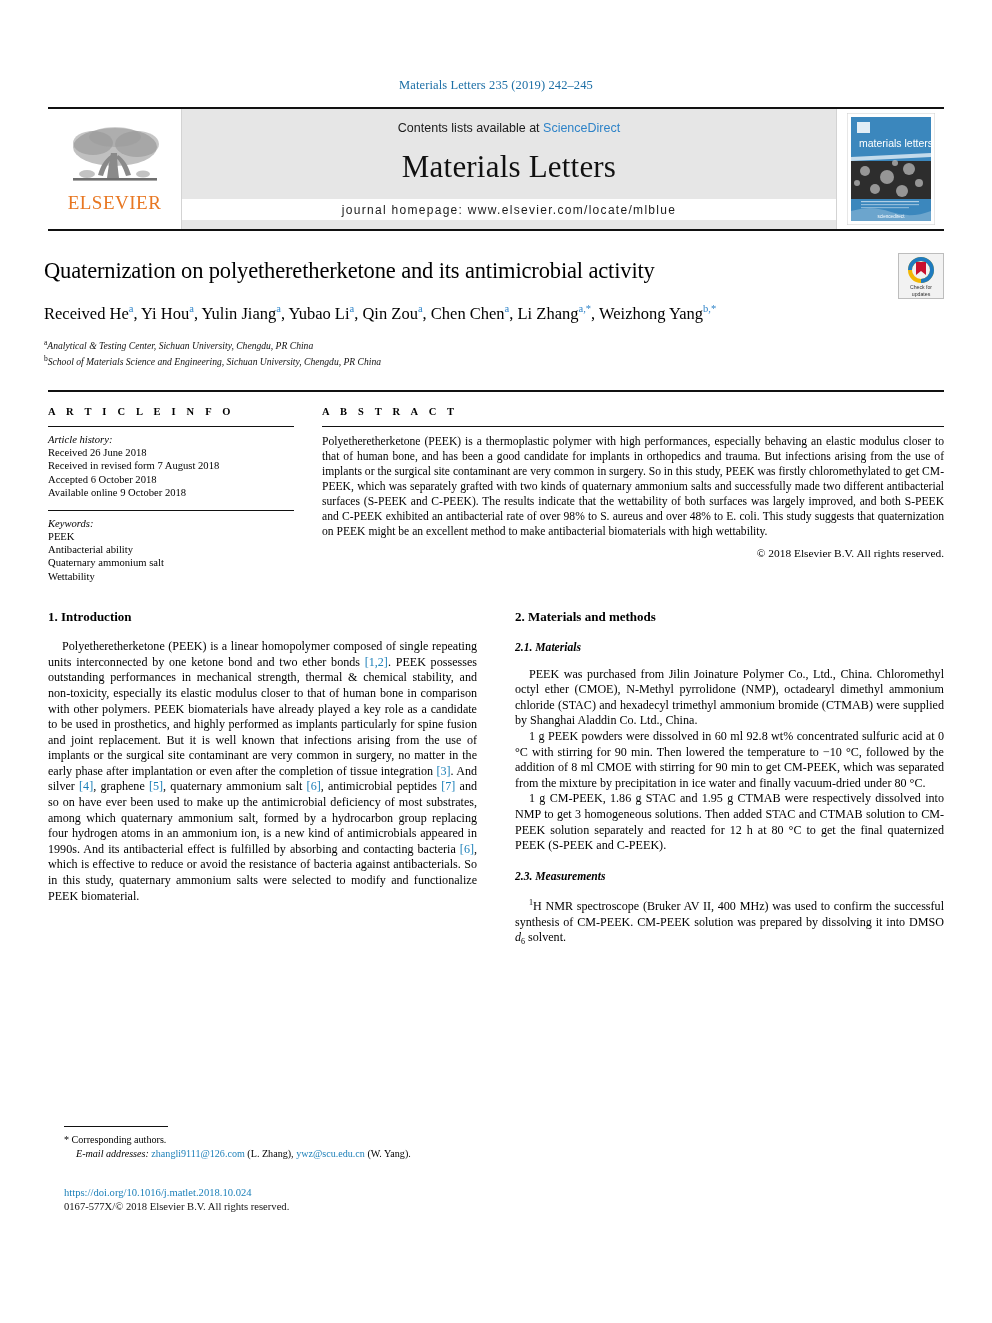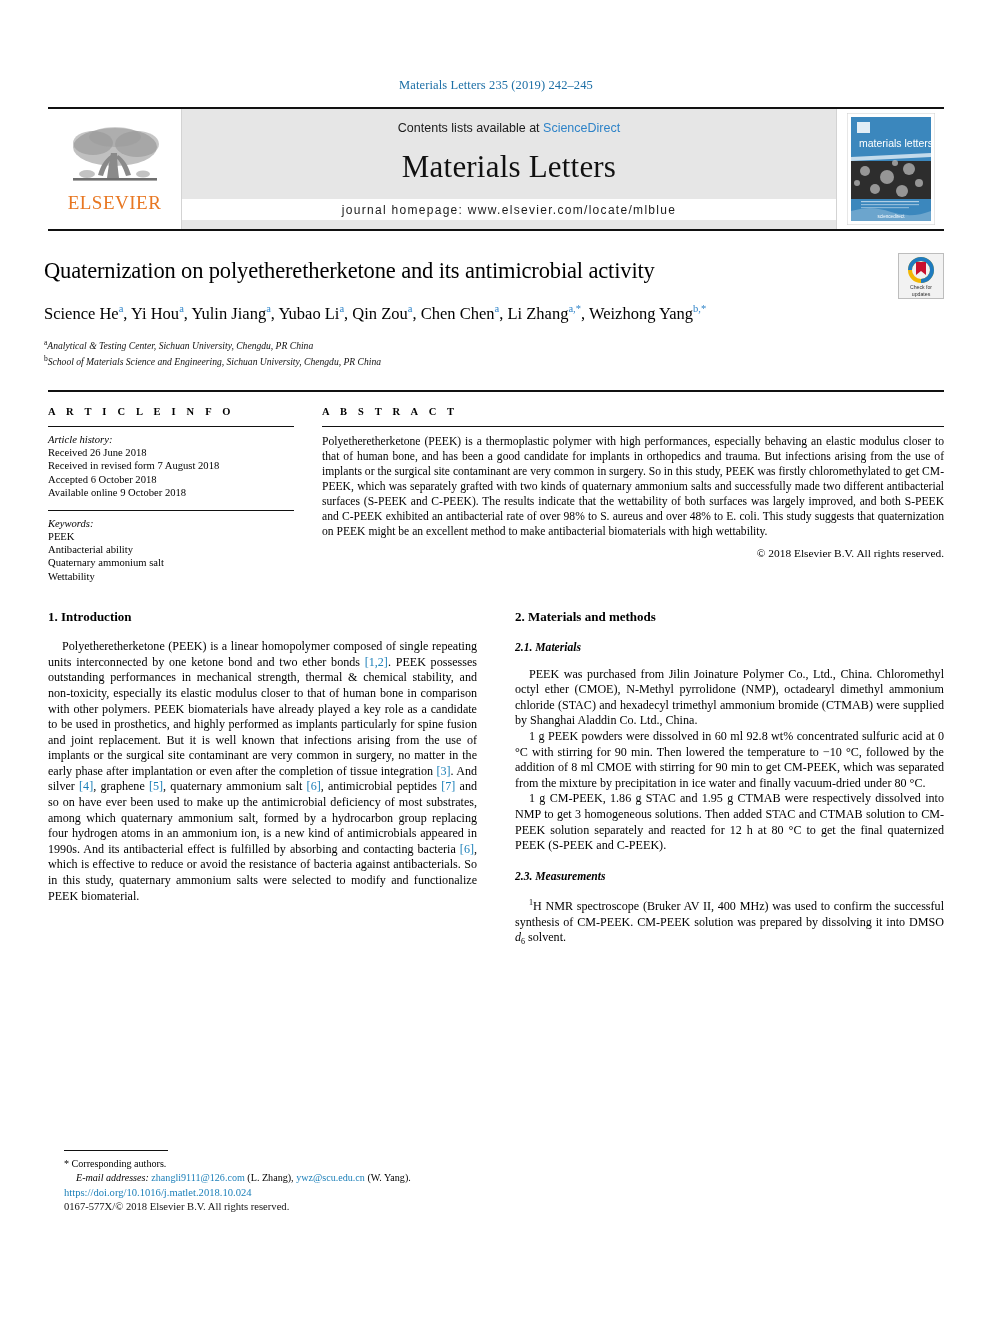--- a/index.html
+++ b/index.html
@@ -228,21 +228,21 @@
   }
   .foot-rule { border-top: 1.3px solid #111; width: 104px; margin-bottom: 6px; }
   .foot-line {
     font-family: "Liberation Serif", serif;
     font-size: 10.1px;
     line-height: 13.5px;
   }
   .foot-line .lbl { font-style: italic; }
   .foot-line.indent { padding-left: 12px; }
   .link { color:#1b7fb8; }
-  .doi-block { margin-top: 2px; }
+  .doi-block { margin-top: 26px; }
   .doi-line {
     font-family: "Liberation Serif", serif;
     font-size: 10.6px;
     line-height: 14px;
     color:#1b7fb8;
   }
   .issn-line {
     font-family: "Liberation Serif", serif;
     font-size: 10.6px;
     line-height: 14px;
@@ -318,21 +318,21 @@
       <svg width="26" height="26" viewBox="0 0 26 26">
         <circle cx="13" cy="13" r="11" fill="none" stroke="#f2b705" stroke-width="4"></circle>
         <path d="M13 2 A11 11 0 0 1 13 24" fill="none" stroke="#1f7bbf" stroke-width="4"></path>
         <path d="M2 13 A11 11 0 0 1 13 2" fill="none" stroke="#1f7bbf" stroke-width="4"></path>
         <path d="M8 5 L18 5 L18 18 L13 14 L8 18 Z" fill="#c8102e"></path>
       </svg>
       <div class="cm-label">Check for</div>
       <div class="cm-label">updates</div>
     </div>
 
-    <div class="authors" id="author-list"><span>Science He</span><sup>a</sup>, <span>Yi Hou</span><sup>a</sup>, <span>Yulin Jiang</span><sup>a</sup>, <span>Yubao Li</span><sup>a</sup>, <span>Qin Zou</span><sup>a</sup>, <span>Chen Chen</span><sup>a</sup>, <span>Li Zhang</span><sup>a,*</sup>, <span>Weizhong Yang</span><sup>b,*</sup></div>
+    <div class="authors" id="author-list"><span>Received He</span><sup>a</sup>, <span>Yi Hou</span><sup>a</sup>, <span>Yulin Jiang</span><sup>a</sup>, <span>Yubao Li</span><sup>a</sup>, <span>Qin Zou</span><sup>a</sup>, <span>Chen Chen</span><sup>a</sup>, <span>Li Zhang</span><sup>a,*</sup>, <span>Weizhong Yang</span><sup>b,*</sup></div>
 
     <div id="affil-list">
         <div class="affil"><sup>a</sup>Analytical &amp; Testing Center, Sichuan University, Chengdu, PR China</div>
         <div class="affil"><sup>b</sup>School of Materials Science and Engineering, Sichuan University, Chengdu, PR China</div>
       </div>
   </div>
 
   <div class="infoabs">
 
     <div class="col-info">

